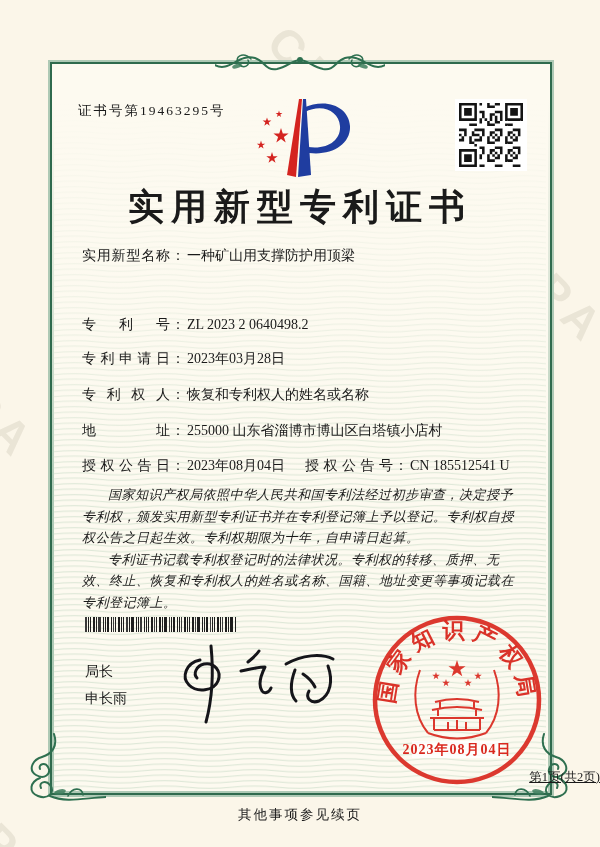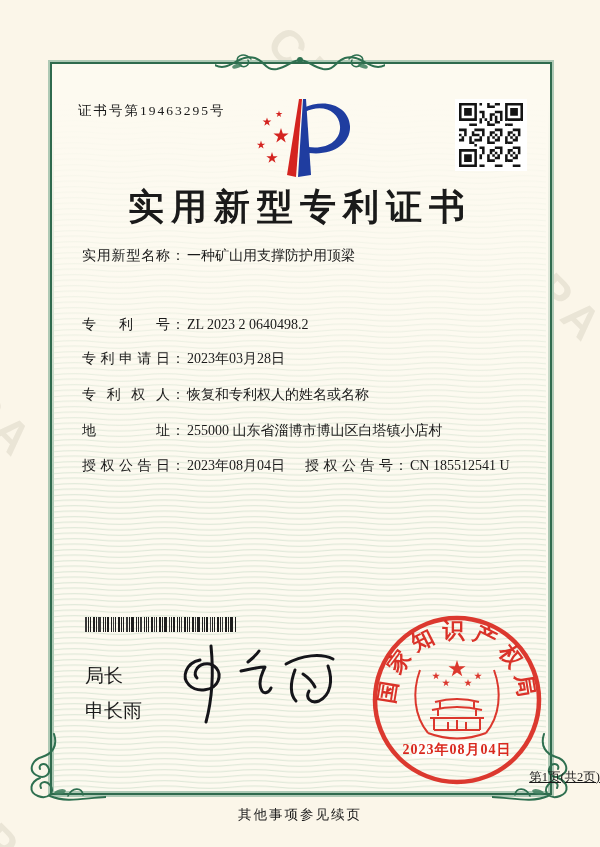--- a/index.html
+++ b/index.html
@@ -43,21 +43,21 @@
   }
   .fcolon{display:inline-block; margin:0 2px 0 1px;}
   .fvalue{font-weight:normal;}
   .fpair2{margin-left:20px;}
   .paras{position:absolute; left:82px; top:484px; width:438px;}
   .paras p{
     margin:0; font-size:13px; line-height:21.5px; text-indent:2em;
     font-style:italic; letter-spacing:0.5px;
   }
   .barcode{position:absolute; left:85px; top:617px;}
-  .director{position:absolute; left:85px; top:663px; font-family:"Liberation Sans","DejaVu Sans",sans-serif; font-size:19px;}
+  .director{position:absolute; left:85px; top:663px; font-family:"Liberation Sans","DejaVu Sans",sans-serif; font-size:14px;}
   .director div{margin-bottom:9px;}
   .signature{position:absolute; left:168px; top:640px;}
   .seal{position:absolute; left:368px; top:612px; mix-blend-mode:multiply;}
   .page-footer{position:absolute; left:0; top:769px; width:600px; text-align:right; font-size:12.5px;text-decoration:underline;}
   .continuation{position:absolute; left:0; top:806px; width:600px; text-align:center; font-size:13.5px; letter-spacing:2px;}
   .ornament{position:absolute; z-index:4;}
 </style>
 </head>
 <body>
 
@@ -150,20 +150,24 @@
     <div class="frow" style="top:386px;">
       <span class="flabel">专利权人</span><span class="fcolon">：</span><span class="fvalue">恢复和专利权人的姓名或名称</span>
     </div>
     <div class="frow" style="top:422px;">
       <span class="flabel">地址</span><span class="fcolon">：</span><span class="fvalue">255000 山东省淄博市博山区白塔镇小店村</span>
     </div>
     <div class="frow" style="top:457px;">
       <span class="flabel">授权公告日</span><span class="fcolon">：</span><span class="fvalue">2023年08月04日</span><span class="fpair2"><span class="flabel">授权公告号</span><span class="fcolon">：</span><span class="fvalue">CN 185512541 U</span></span>
     </div>
 
+    <div class="paras">
+      <p>国家知识产权局依照中华人民共和国专利法经过初步审查，决定授予专利权，颁发实用新型专利证书并在专利登记簿上予以登记。专利权自授权公告之日起生效。专利权期限为十年，自申请日起算。</p>
+      <p>专利证书记载专利权登记时的法律状况。专利权的转移、质押、无效、终止、恢复和专利权人的姓名或名称、国籍、地址变更等事项记载在专利登记簿上。</p>
+    </div>
 
     <svg class="barcode" id="barcode-svg" width="156" height="15">
         <rect x="0" y="0" width="2" height="15" fill="#3a3a3a"></rect>
         <rect x="3" y="0" width="1" height="15" fill="#1e1e1e"></rect>
         <rect x="5" y="0" width="1" height="15" fill="#1e1e1e"></rect>
         <rect x="8" y="0" width="2" height="15" fill="#1e1e1e"></rect>
         <rect x="11" y="0" width="1" height="15" fill="#1e1e1e"></rect>
         <rect x="13" y="0" width="3" height="15" fill="#3a3a3a"></rect>
         <rect x="18" y="0" width="1" height="15" fill="#1e1e1e"></rect>
         <rect x="20" y="0" width="1" height="15" fill="#1e1e1e"></rect>

